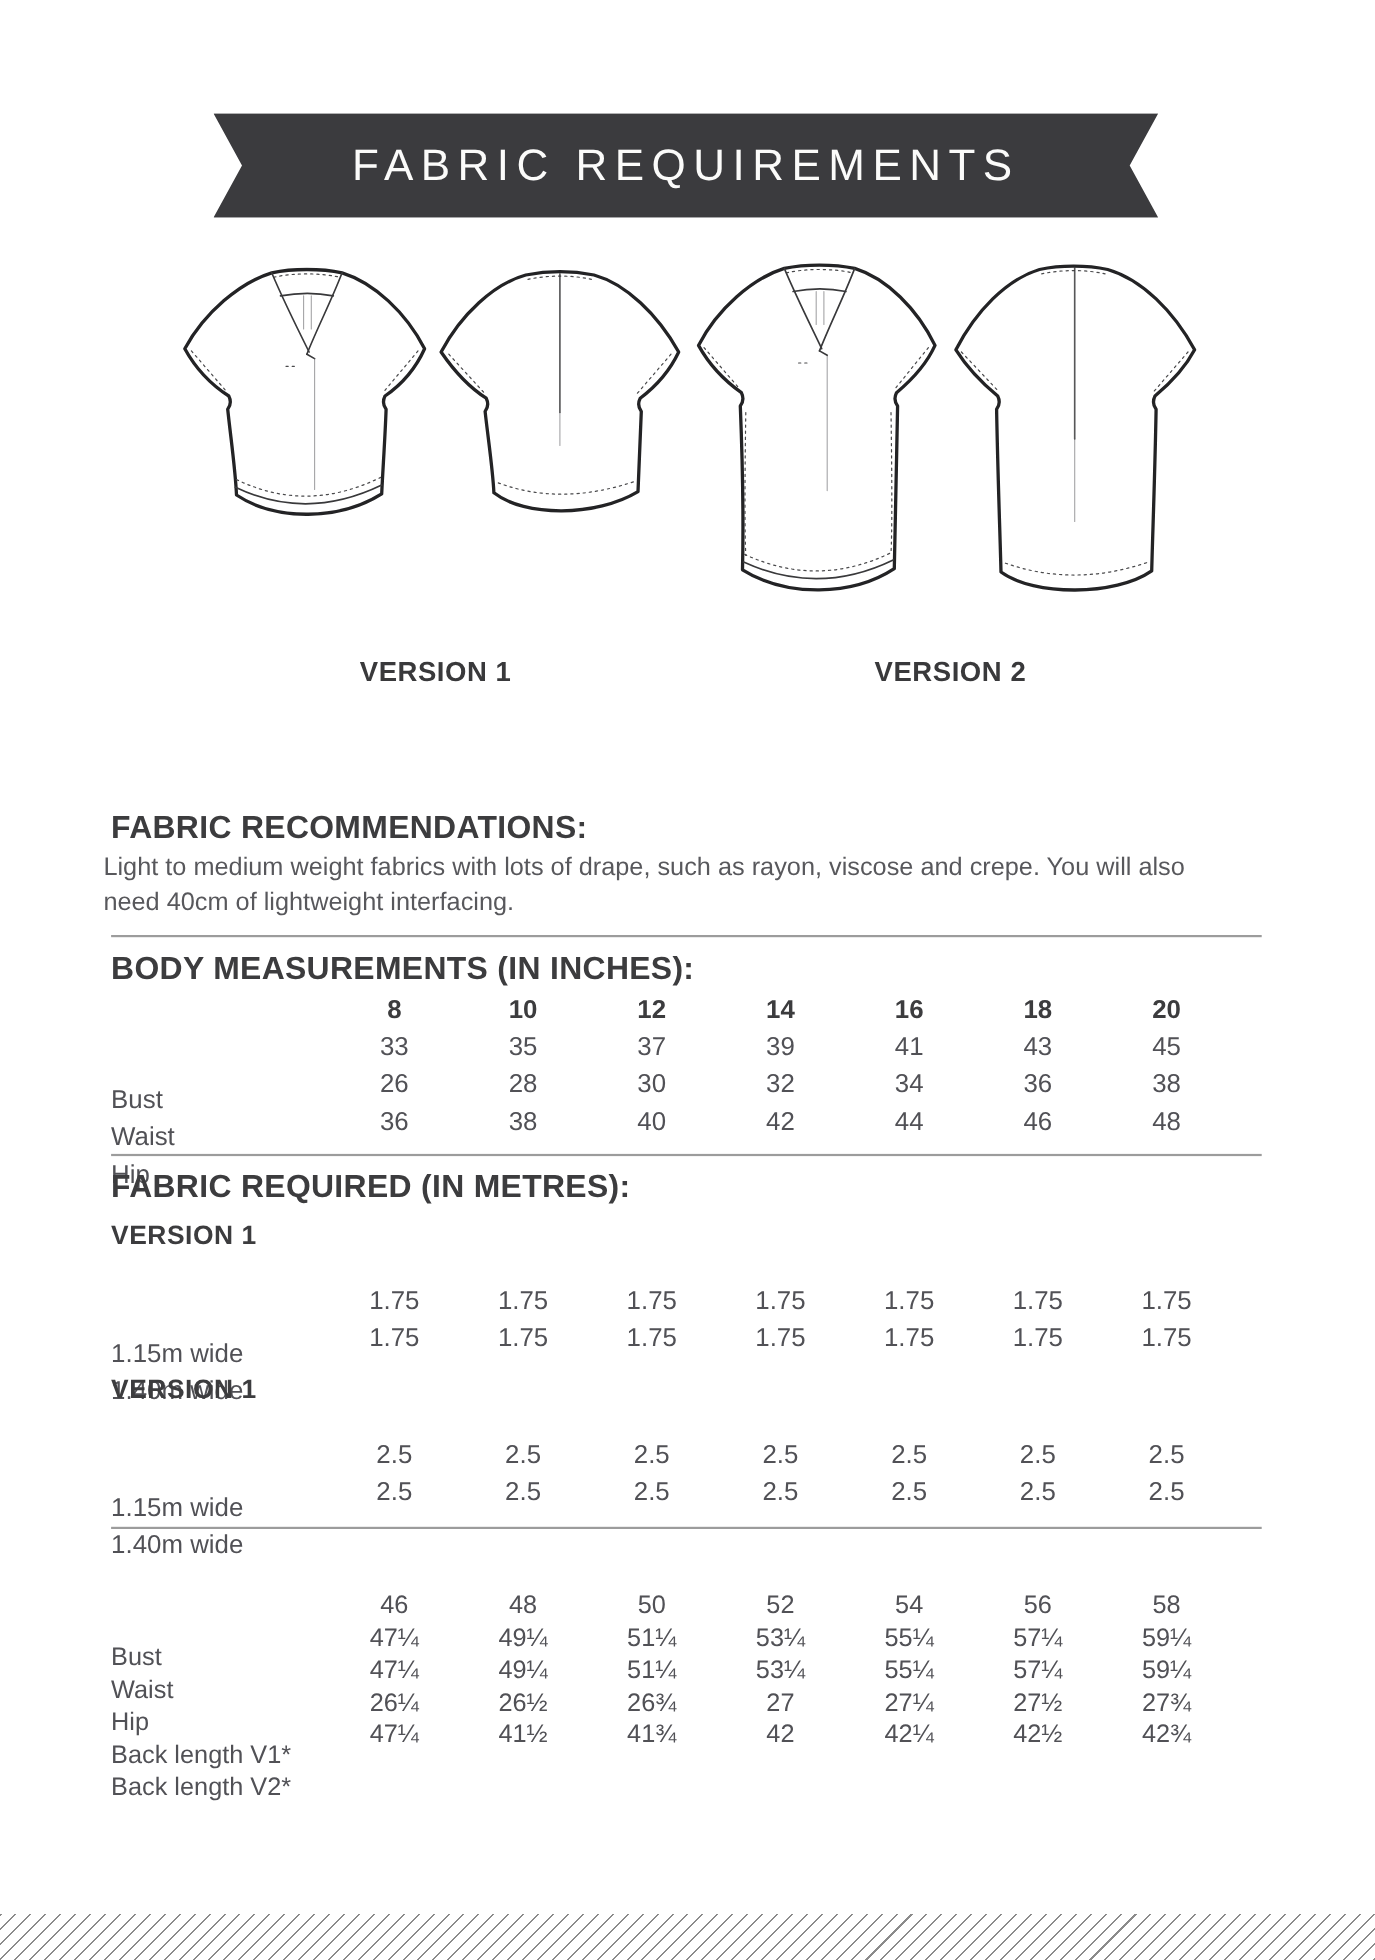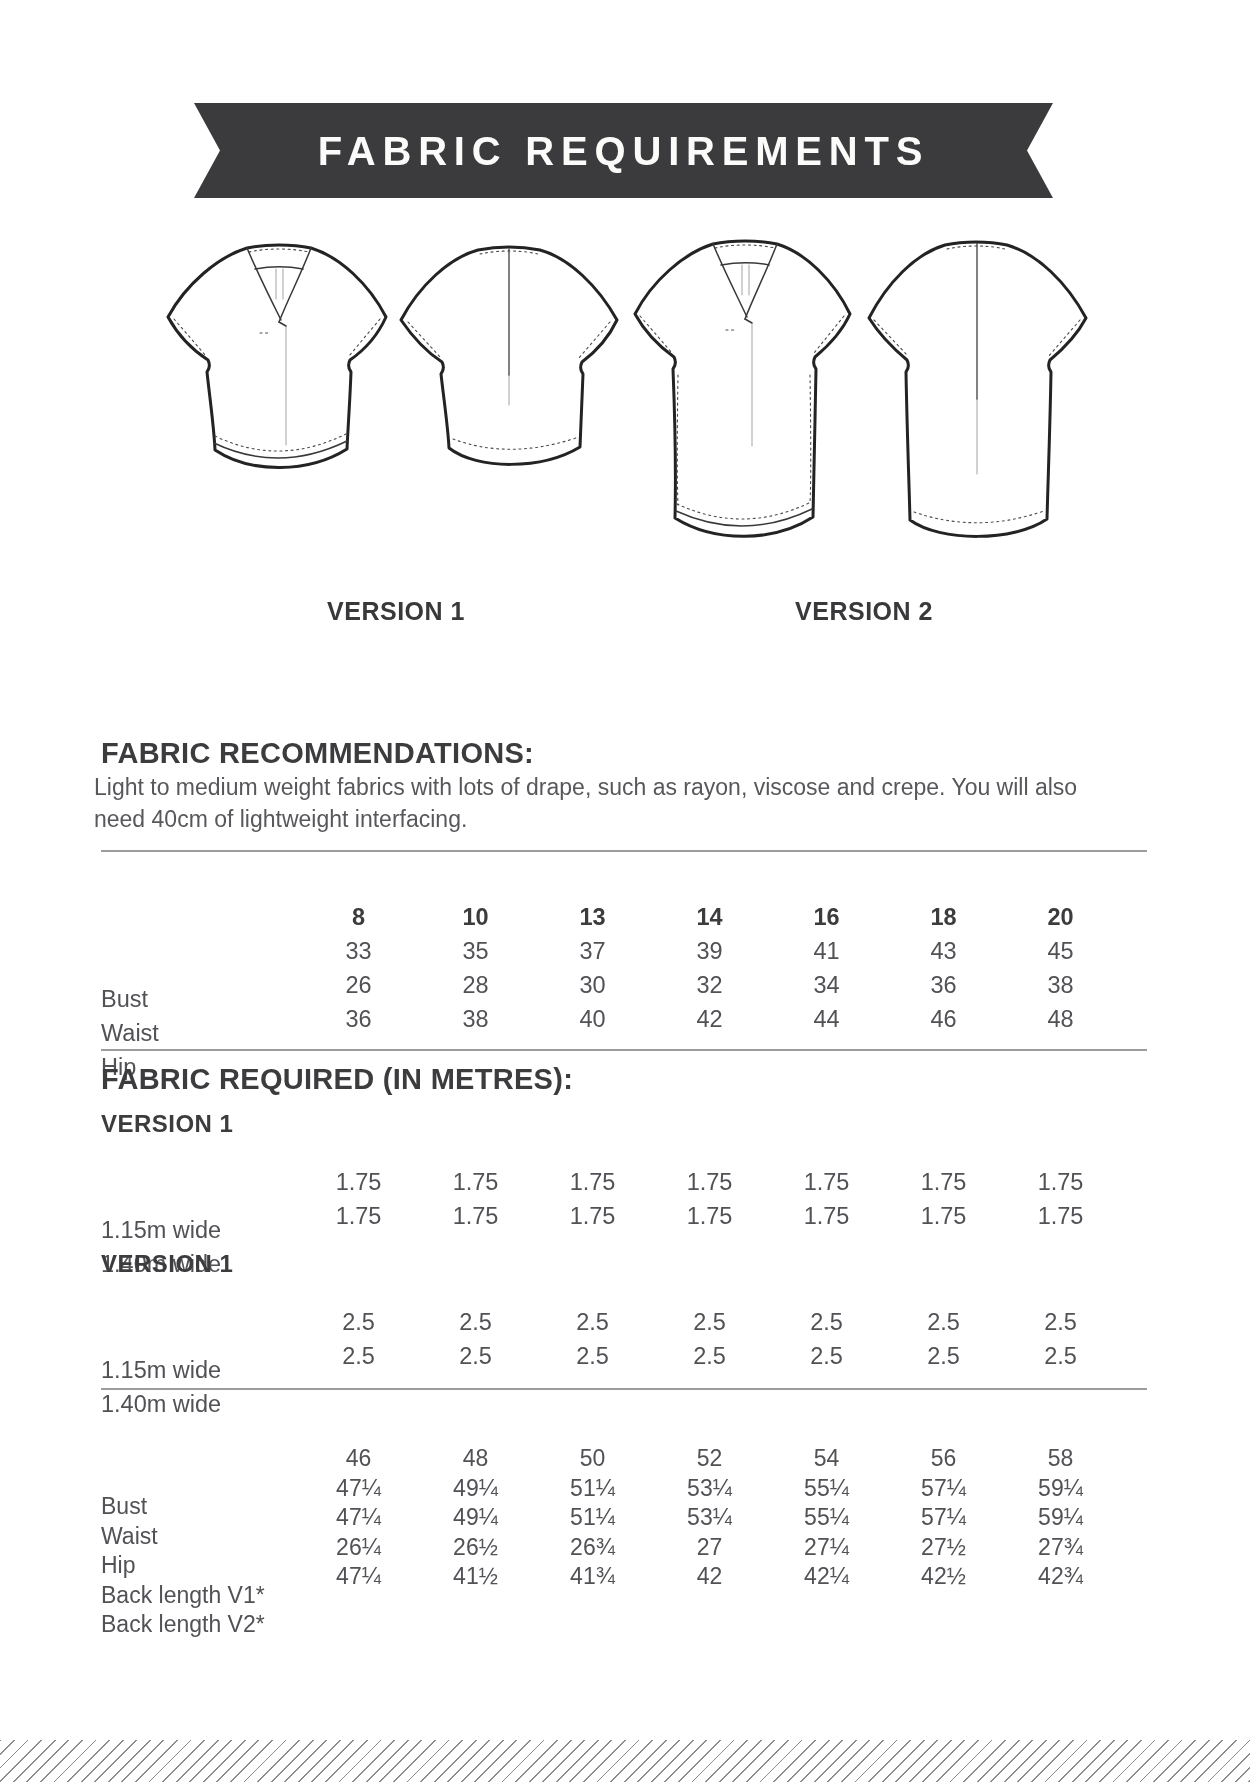--- a/index.html
+++ b/index.html
@@ -8,21 +8,21 @@
     font-family:"Liberation Sans",sans-serif;color:#4c4c50;
   }
   
   .banner{
     position:absolute;left:194px;top:103px;width:859px;height:95px;
     background:#3b3b3e;
     clip-path:polygon(0 0,100% 0,calc(100% - 26px) 50%,100% 100%,0 100%,26px 50%);
   }
   .banner-title{
     position:absolute;left:0;top:0;width:100%;height:95px;line-height:97px;
-    text-align:center;color:#fbfbfa;font-size:40px;font-weight:700;letter-spacing:.17em;
+    text-align:center;color:#fbfbfa;font-size:40px;font-weight:400;letter-spacing:.17em;
   }
   
   .garment{position:absolute;}
   .garment path{fill:none;stroke:#232325;stroke-linecap:round;stroke-linejoin:round;}
   .garment .outer{fill:#ffffff;stroke-width:3px;}
   .garment .inner{stroke-width:1.5px;stroke:#39393b;}
   .garment .faint{stroke-width:1px;stroke:#5a5a5c;opacity:.55;}
   .garment .dot{stroke-width:1.1px;stroke:#4a4a4c;stroke-dasharray:2 3.6;}
   .vlabel{
     position:absolute;top:597px;width:220px;text-align:center;
@@ -125,26 +125,27 @@
   </svg>
 
   <div class="vlabel" style="left:286px;">VERSION 1</div>
   <div class="vlabel" style="left:754px;">VERSION 2</div>
 
   <div class="h1" style="top:736px;">FABRIC RECOMMENDATIONS:</div>
   <div class="para" style="top:772px;">Light to medium weight fabrics with lots of drape, such as rayon, viscose and crepe. You will also need 40cm  of lightweight interfacing.</div>
 
   <div class="rule" style="top:850px;"></div>
 
+  <div class="h1" style="top:864px;">BODY MEASUREMENTS (IN INCHES):</div>
 
   <div class="mtable rows34" style="top:900px;">
     <div class="cell lab"></div>
     <div class="cell num bold">8</div>
     <div class="cell num bold">10</div>
-    <div class="cell num bold">13</div>
+    <div class="cell num bold">12</div>
     <div class="cell num bold">14</div>
     <div class="cell num bold">16</div>
     <div class="cell num bold">18</div>
     <div class="cell num bold">20</div>
 
     <div class="cell lab">Bust</div>
     <div class="cell num">33</div>
     <div class="cell num">35</div>
     <div class="cell num">37</div>
     <div class="cell num">39</div>

